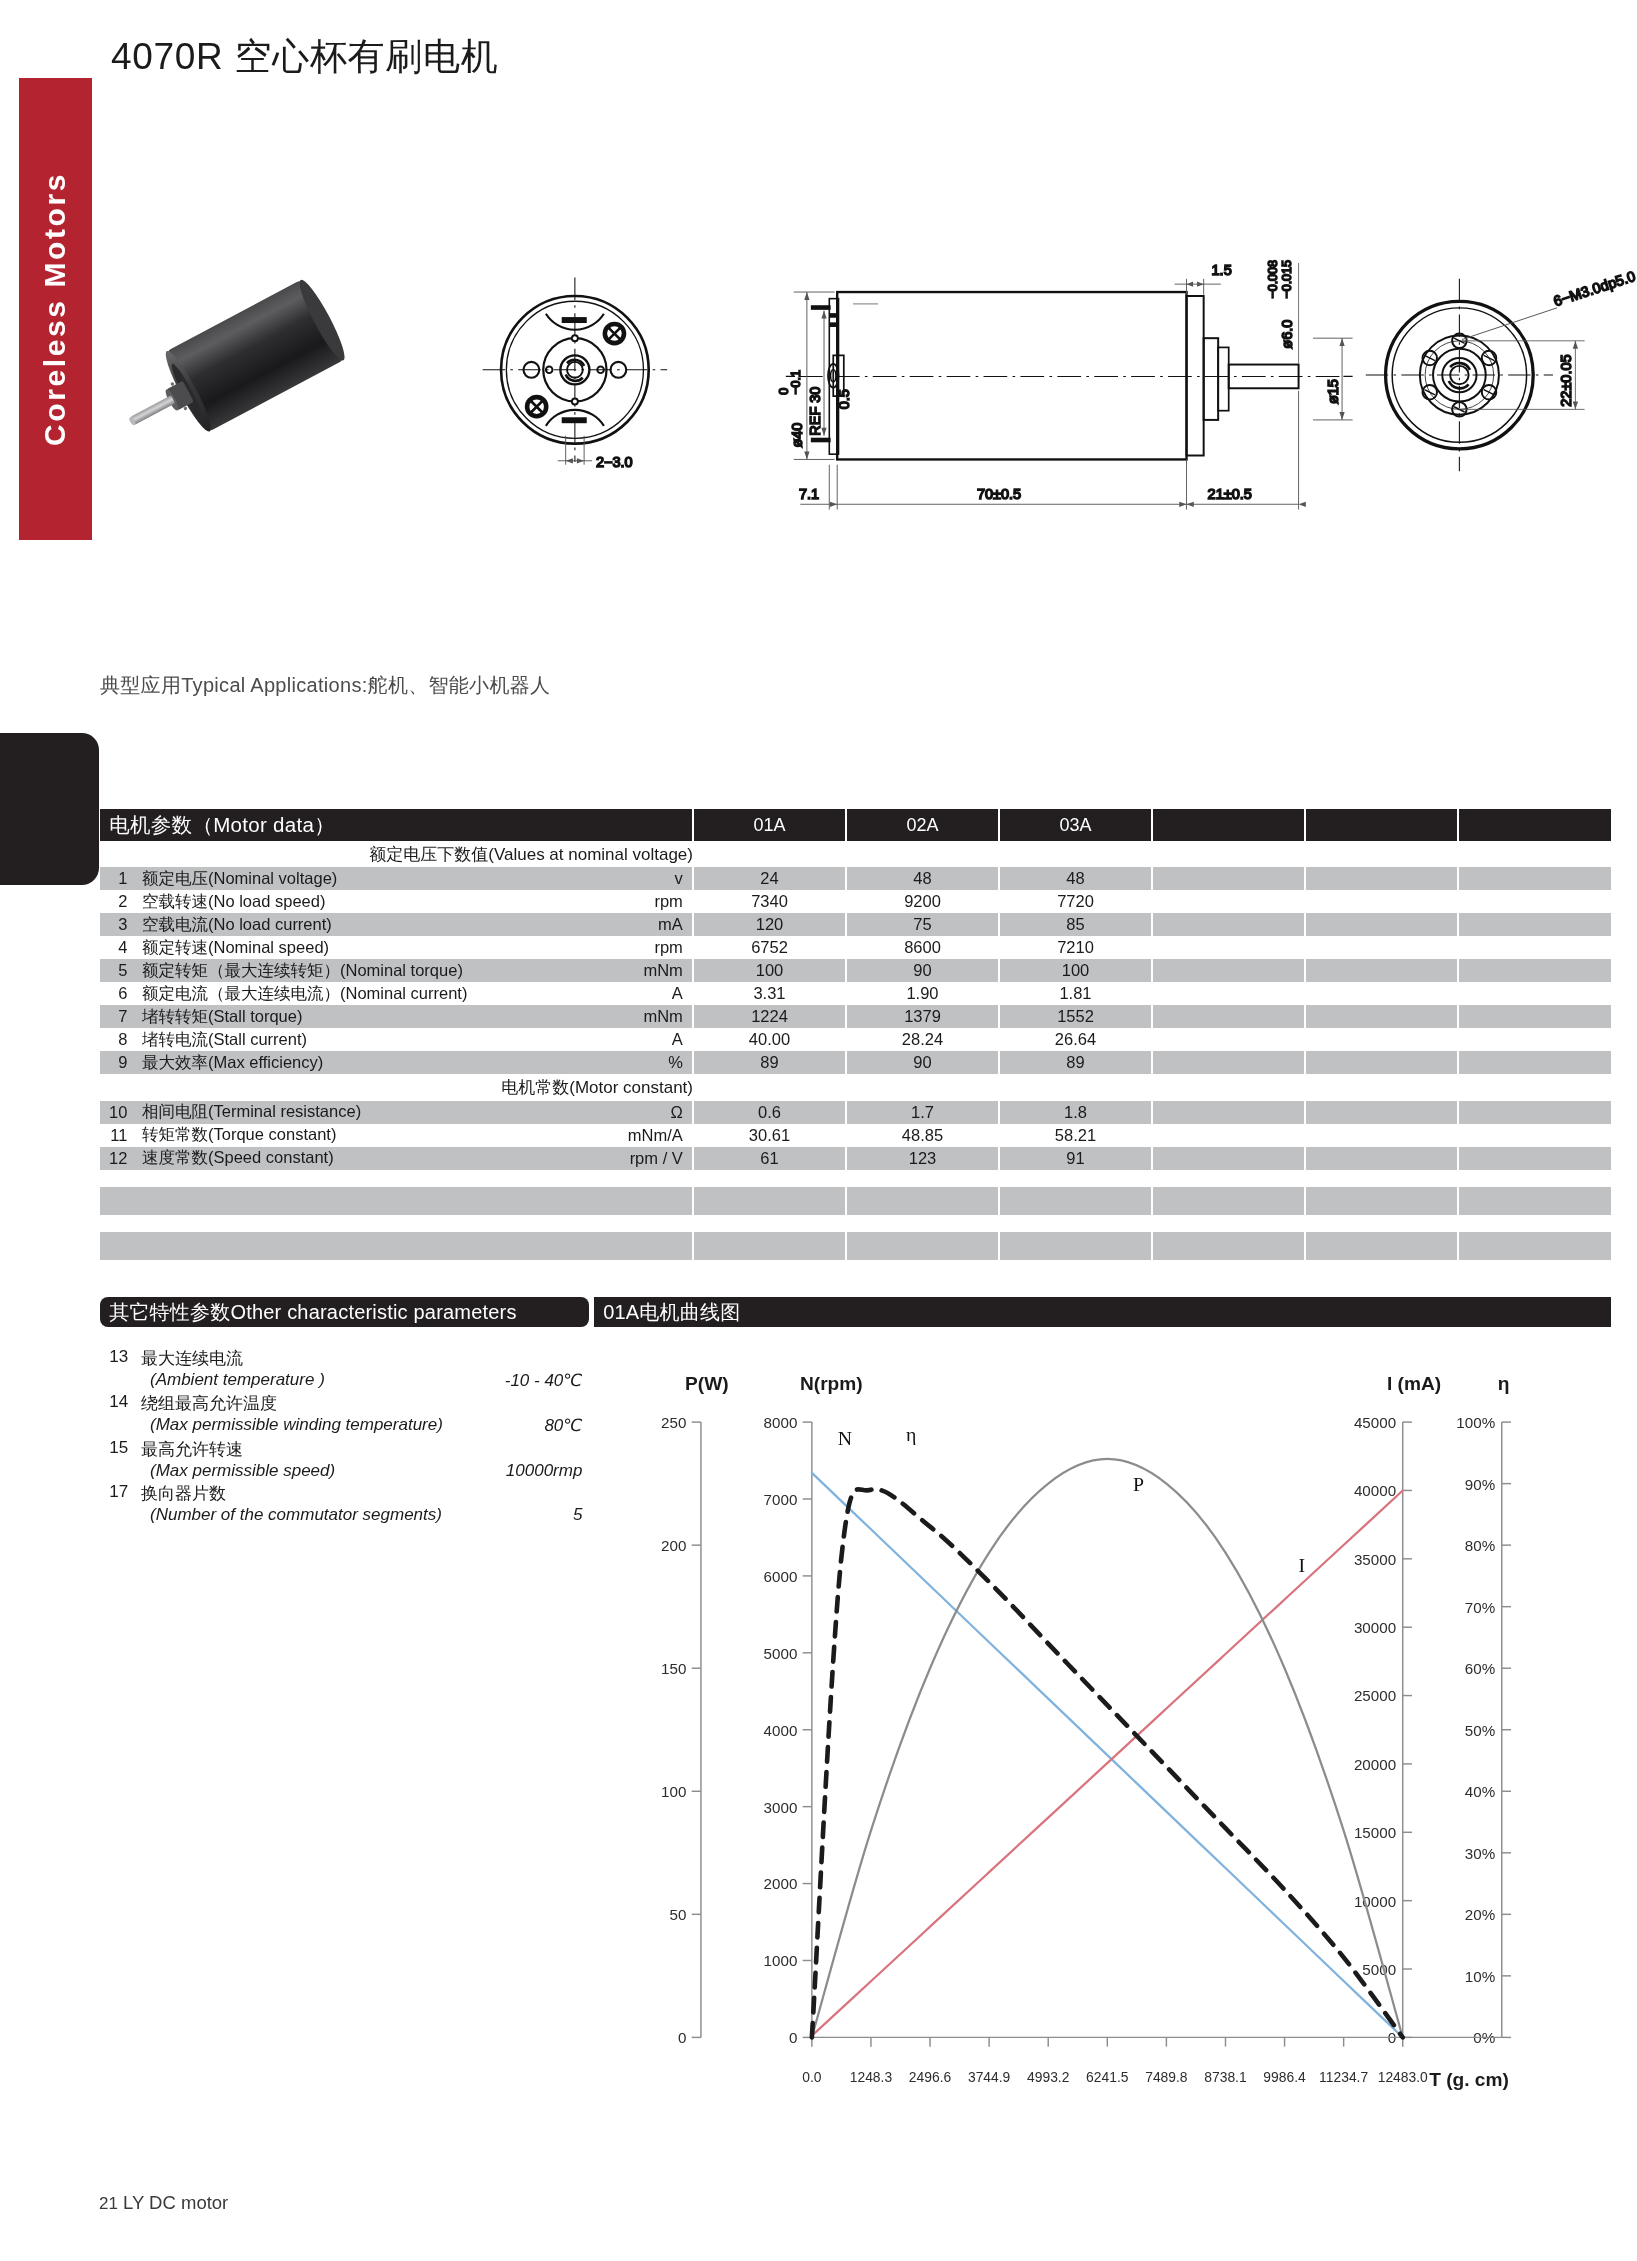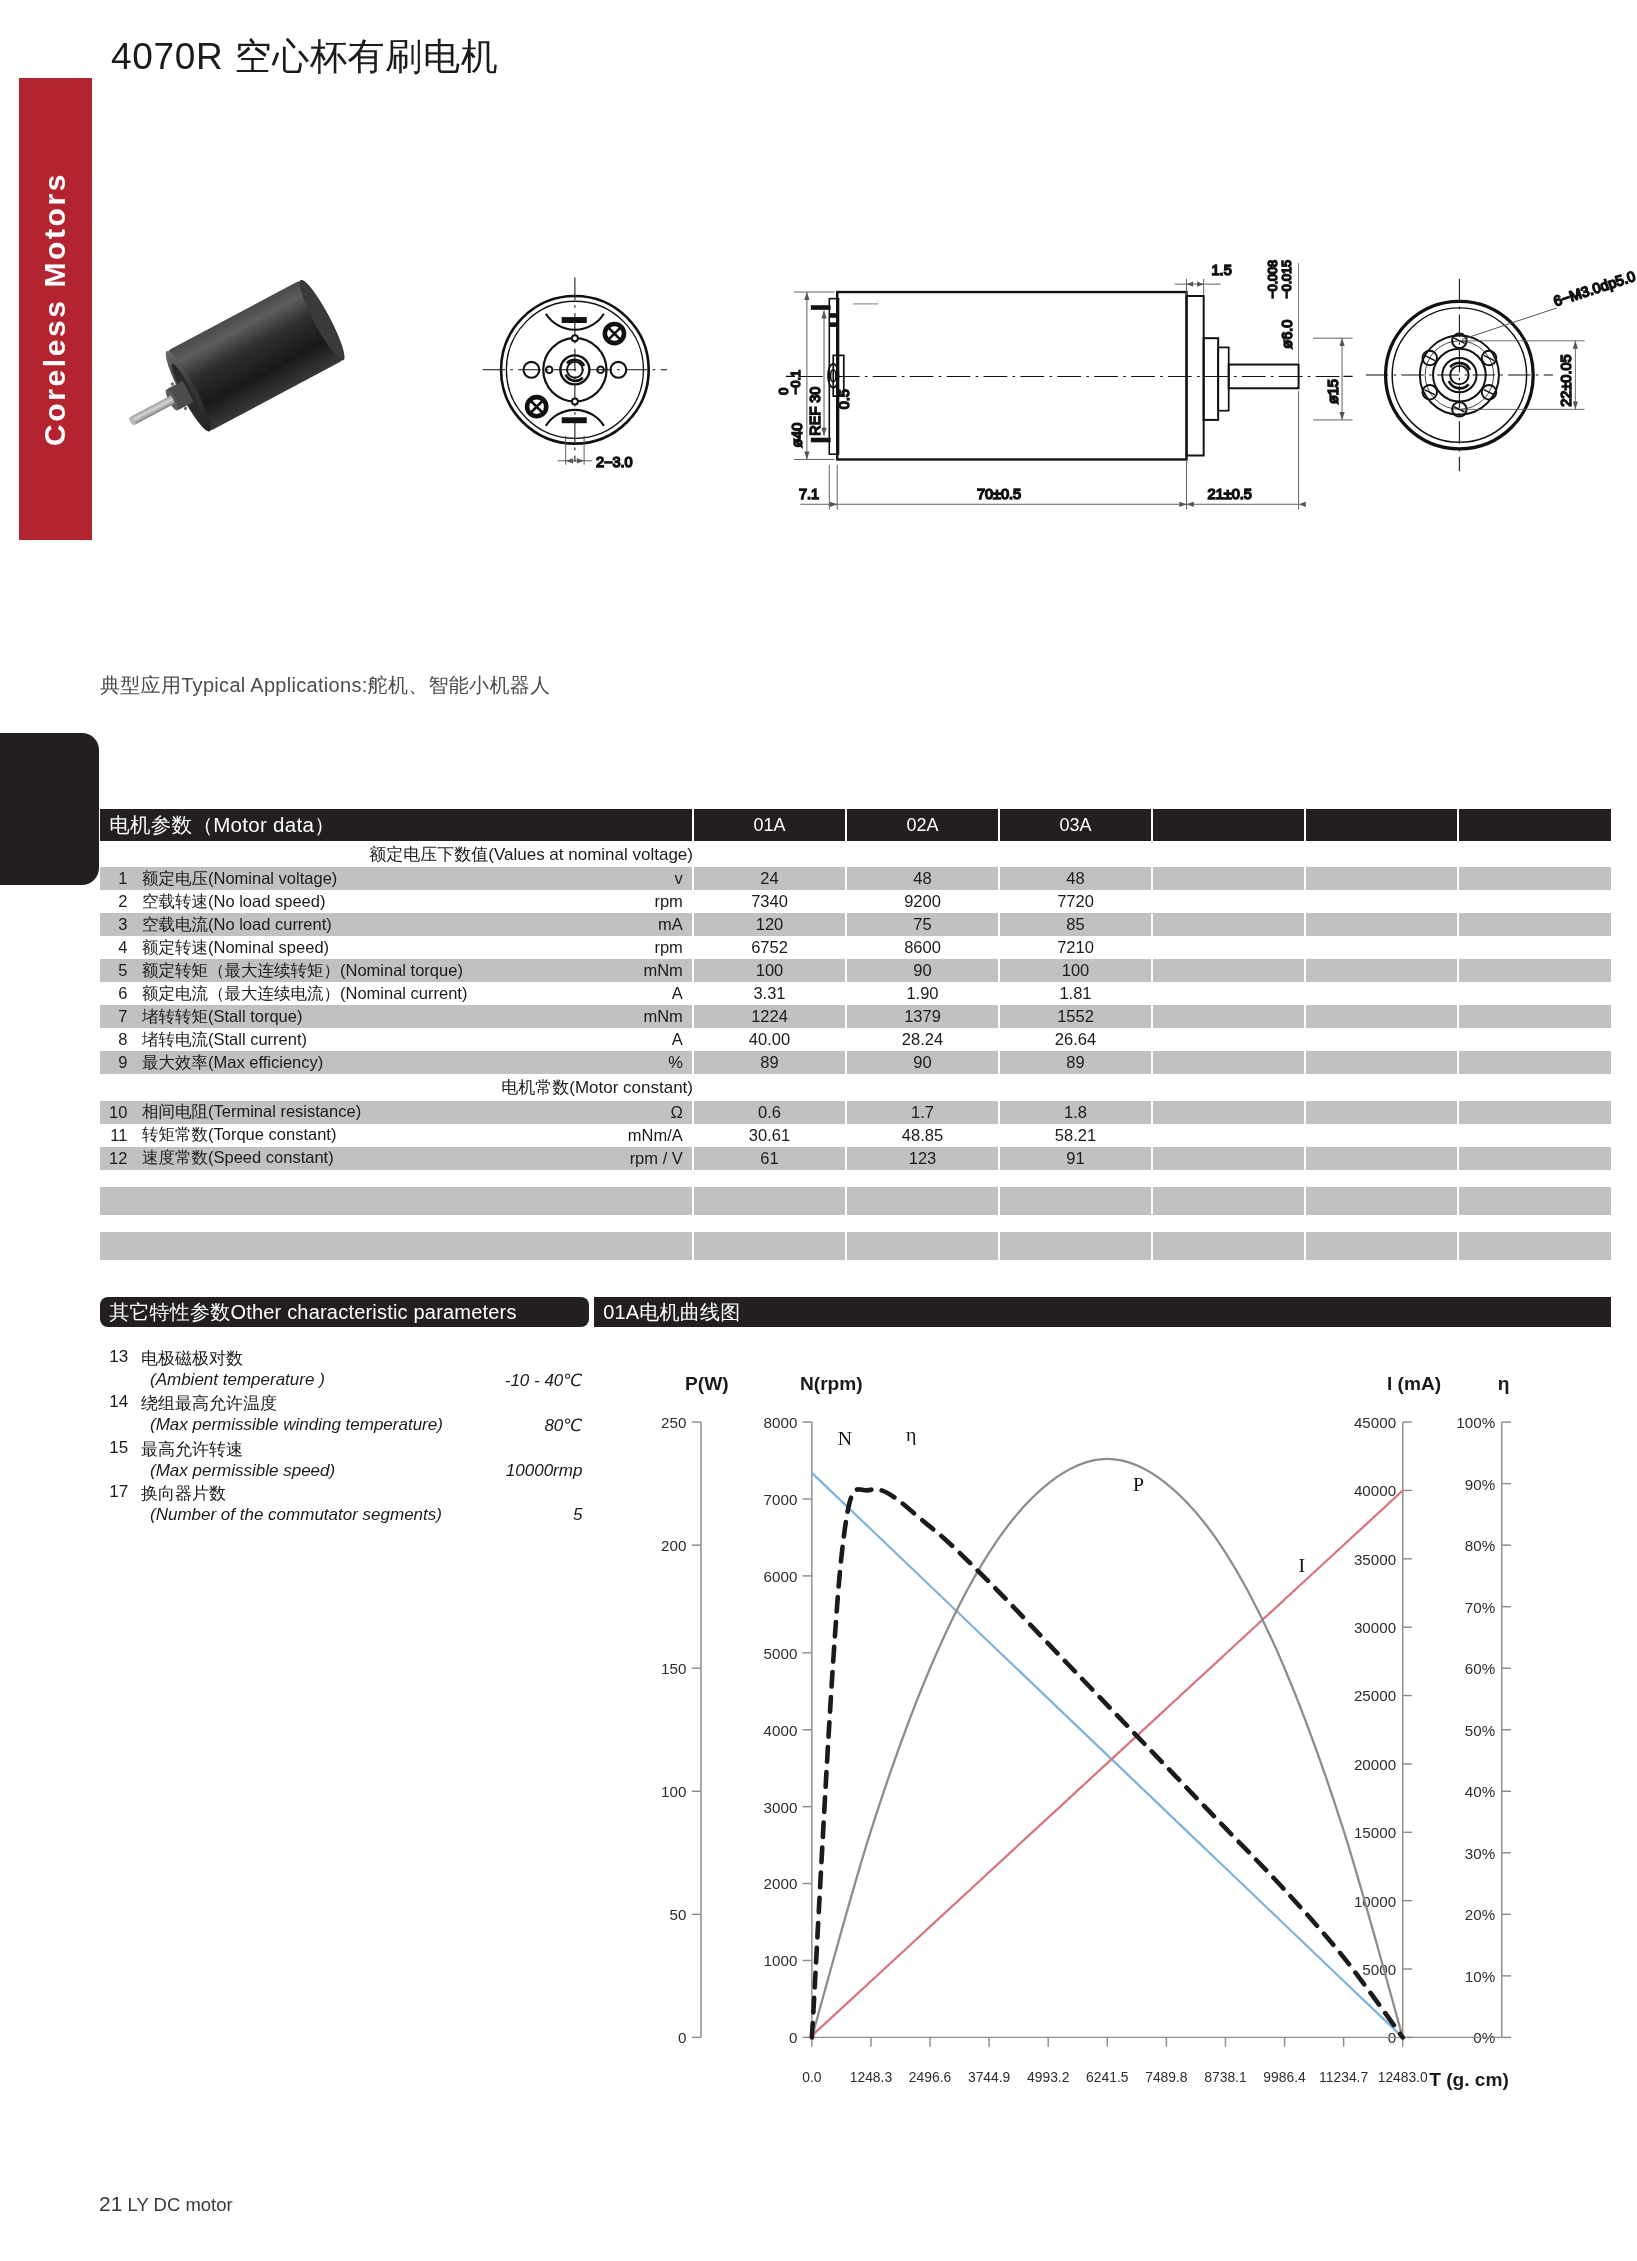--- a/index.html
+++ b/index.html
@@ -95,21 +95,21 @@
   .chart { position: absolute; left: 594px; top: 1344px; width: 1020px; height: 786px; }
   .ax-lbl { font-family: "Liberation Sans", sans-serif; font-size: 29px; font-weight: bold; fill: #1b1b1b; }
   .tk { font-family: "Liberation Sans", sans-serif; font-size: 23px; fill: #2d2d2d; }
   .tk-x { font-family: "Liberation Sans", sans-serif; font-size: 21px; fill: #2d2d2d; }
   .cv-lbl { font-family: "Liberation Serif", serif; font-size: 30px; fill: #111; }
   .axline { stroke: #8d8d8d; stroke-width: 2.2; fill: none; }
   .tick { stroke: #8d8d8d; stroke-width: 2.2; }
 
   
   .footer { position: absolute; left: 99px; top: 2192px; font-size: 18.5px; color: #3a3a3a; }
-  .footer .pg { font-size: 21px; }
+  .footer .pg { font-size: 17px; }
 </style>
 </head>
 <body>
 
 <div class="page">
 
   <div class="side-tab">
     <div class="side-tab-label">Coreless  Motors</div>
   </div>
   <div class="side-tab-black"></div>
@@ -550,21 +550,21 @@
     <span>其它特性参数Other characteristic parameters</span>
   </div>
   <div class="bar bar-right">
     <span>01A电机曲线图</span>
   </div>
 
   <div class="ocp">
     <div class="ocp-item">
       <div class="ocp-l1">
           <div class="ocp-idx">13</div>
-      <div class="ocp-cn">电极磁极对数</div>
+      <div class="ocp-cn">最大连续电流</div>
         </div>
       <div class="ocp-l2">
           <div class="ocp-en">(Ambient  temperature )</div>
       <div class="ocp-val">-10 - 40℃</div>
         </div>
     </div>
     <div class="ocp-item">
       <div class="ocp-l1">
           <div class="ocp-idx">14</div>
       <div class="ocp-cn">绕组最高允许温度</div>

